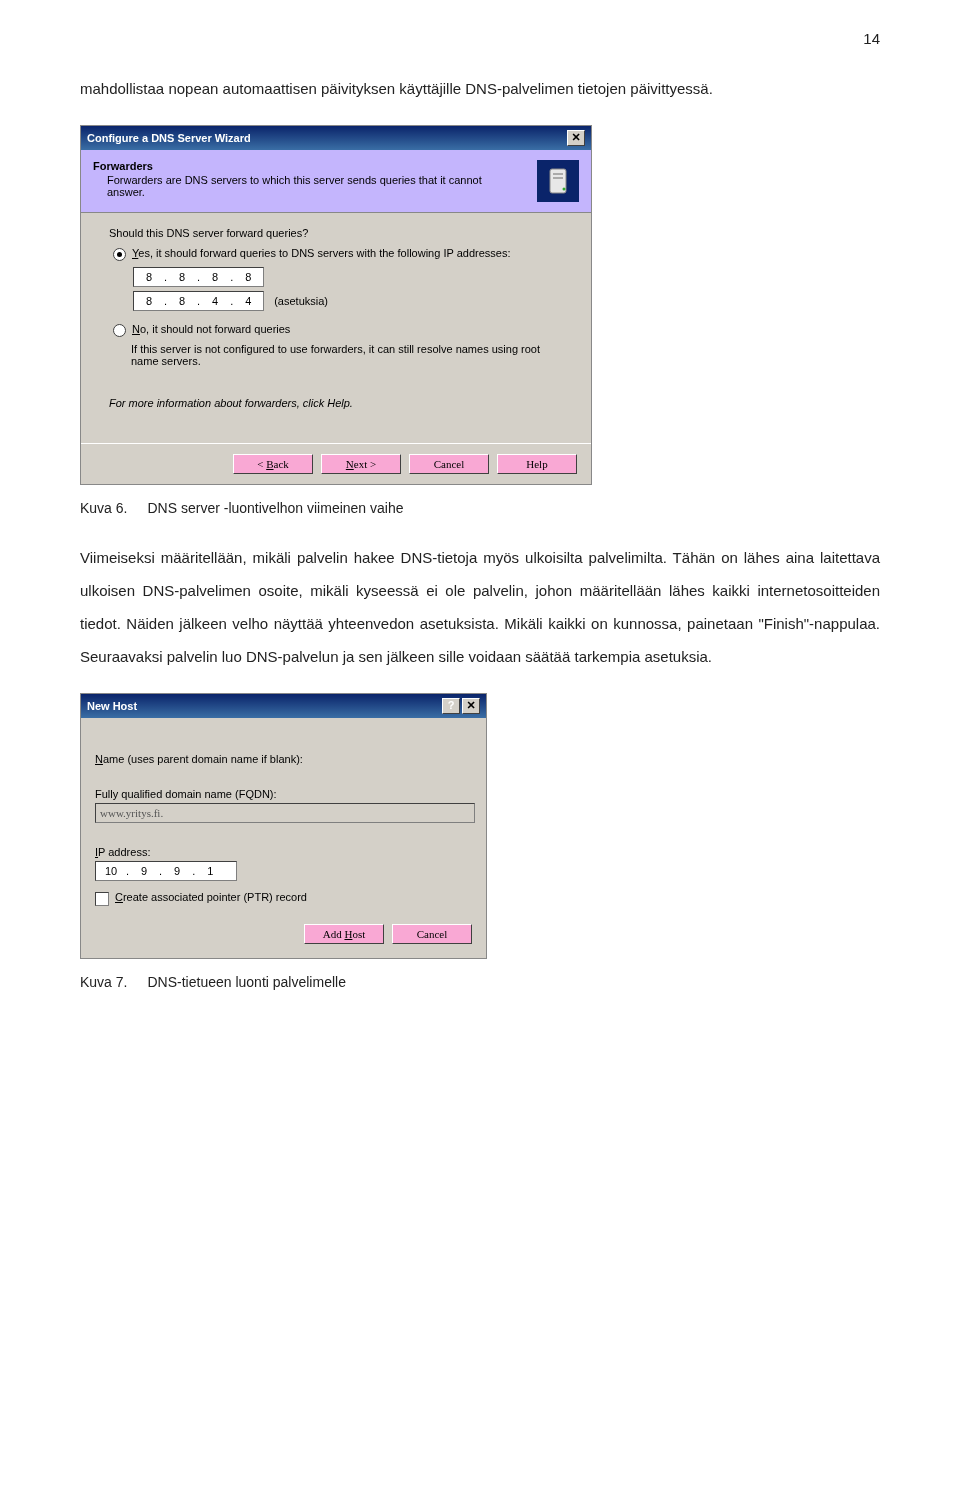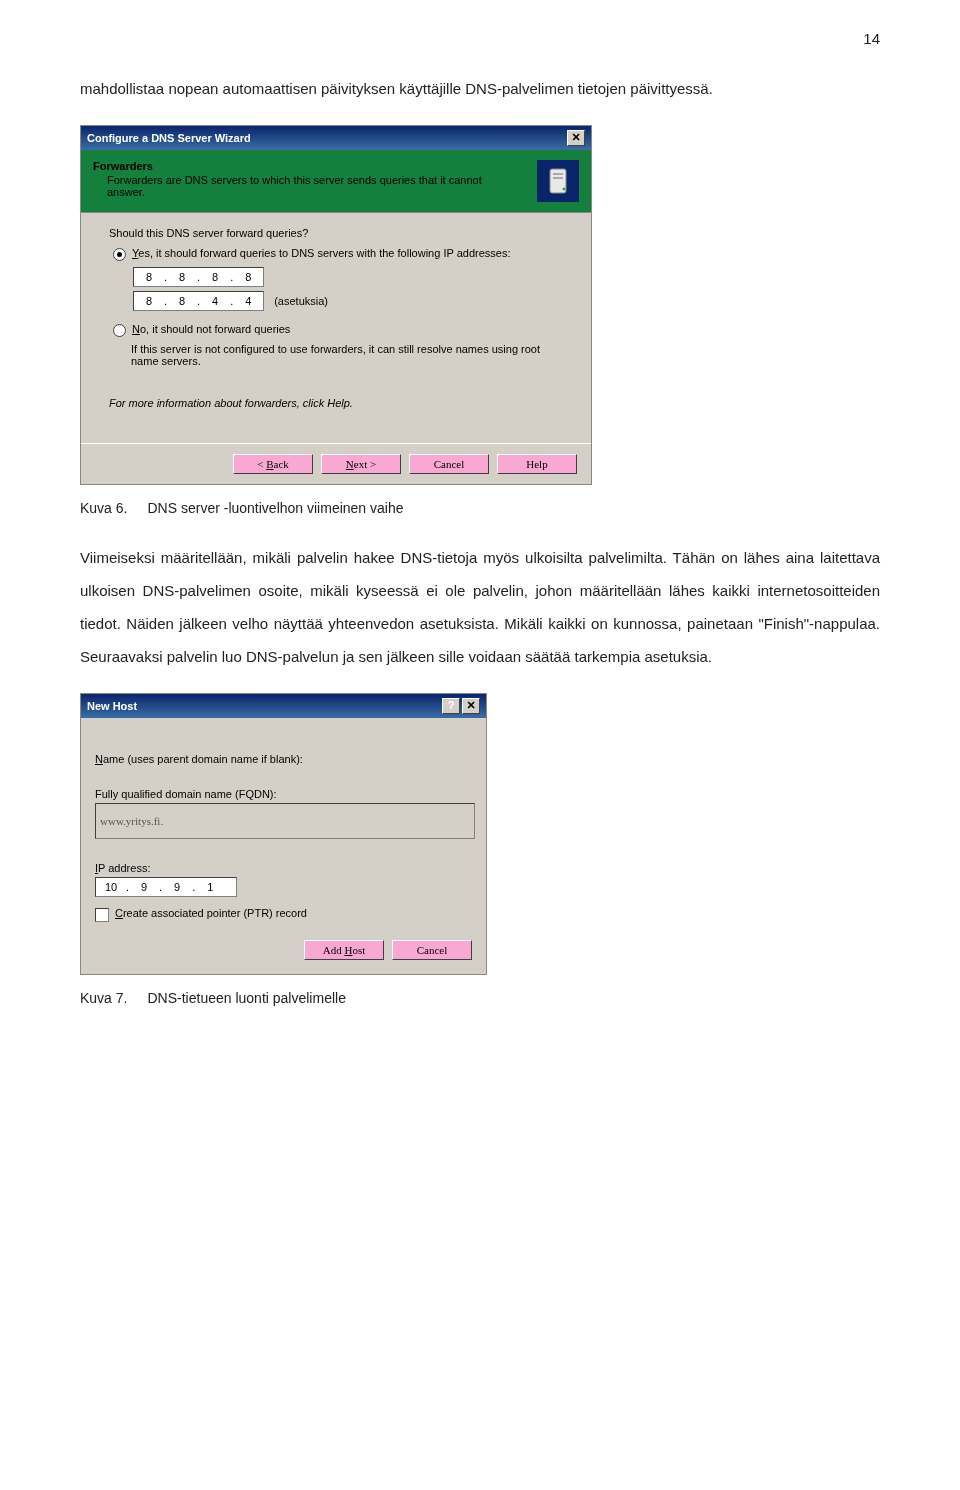--- a/index.html
+++ b/index.html
@@ -53,21 +53,21 @@
     width:16px;height:14px;
     text-align:center;
     font-family: Arial;
     font-size:11px;
     line-height:13px;
     border:1px solid #fff;
     border-right-color:#404040;
     border-bottom-color:#404040;
   }
   .dlg-header {
-    background:#15803d;
+    background:#c4b5fd;
     padding:10px 12px;
     display:flex;
     justify-content:flex-start;
     border-bottom:1px solid #888;
     gap:36px;
   }
   .dlg-header-left { flex:1; }
   .dlg-header-title { font-weight:bold; }
   .dlg-header-desc { margin-left:14px; margin-top:2px; }
   .server-icon {
@@ -137,21 +137,21 @@
     background:#fff;
     border:1px solid #7f7f7f;
     border-top-color:#404040;border-left-color:#404040;
     height:18px;width:370px;padding:0 4px;
     font:11px Tahoma;line-height:18px;
   }
   .txt-readonly {
     background:#d4d0c8;
     border:1px solid #7f7f7f;
     border-top-color:#404040;border-left-color:#404040;
-    height:18px;width:370px;padding:8px 4px;
+    height:18px;width:370px;padding:0 4px;
     font:11px Tahoma;line-height:18px;color:#555;
   }
   .chk-row{display:flex;align-items:flex-start;margin-top:10px;}
   .chk{
     width:12px;height:12px;background:#fff;
     border:1px solid #7f7f7f;
     border-top-color:#404040;border-left-color:#404040;
     margin-right:6px;flex-shrink:0;margin-top:1px;
   }
   .dlg2-footer{

